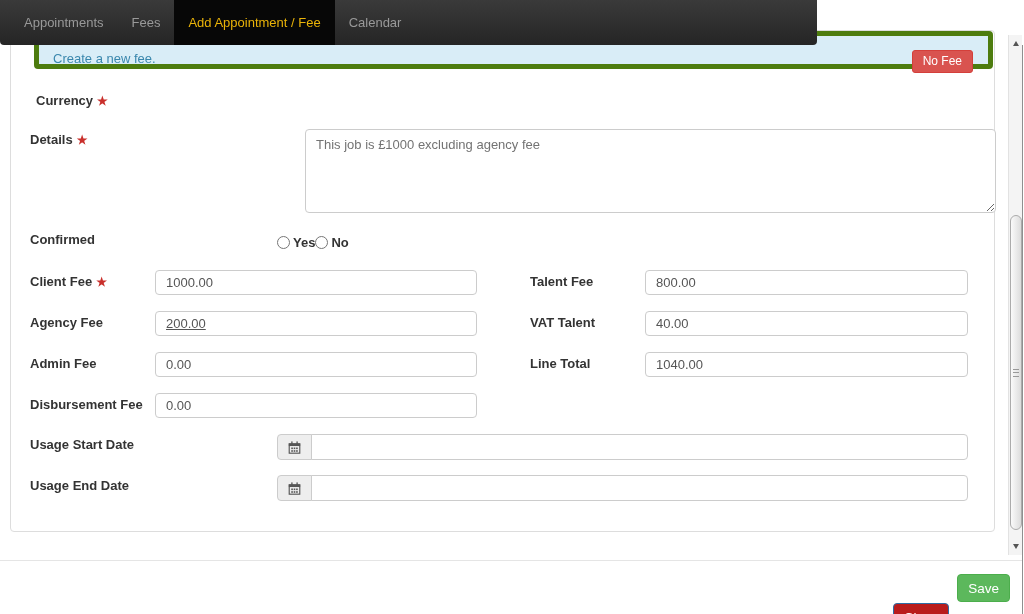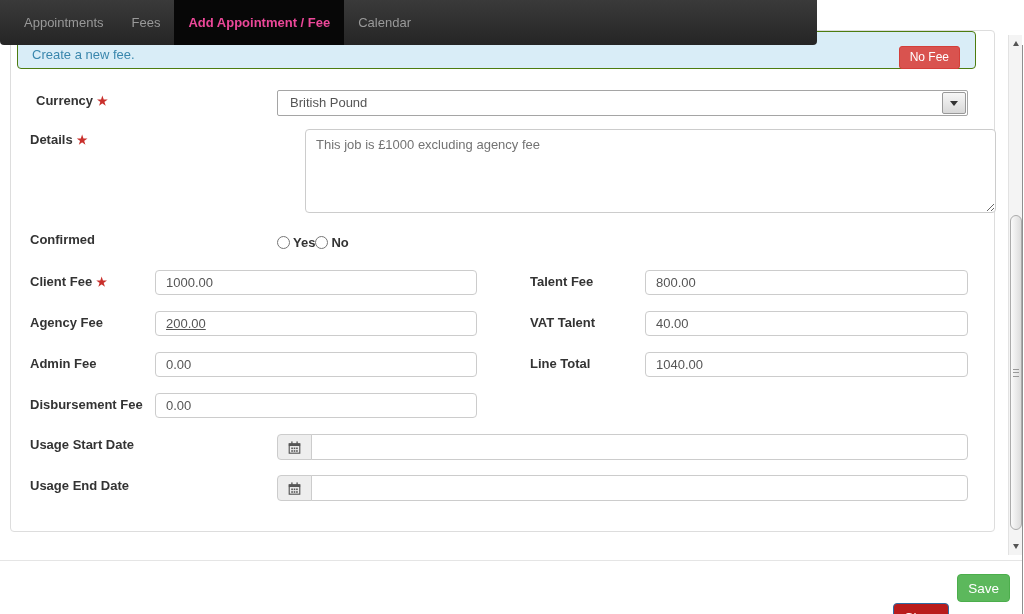--- a/index.html
+++ b/index.html
@@ -12,31 +12,31 @@
   .navbar{
     position:absolute; left:0; top:0; width:817px; height:45px;
     background:linear-gradient(#3a3a3a,#252525);
     border-radius:0 0 4px 4px; z-index:30;
     display:flex; align-items:stretch; padding-left:10px;
   }
   .nav-tab{
     display:flex; align-items:center; padding:0 14px;
     color:#999; font-size:13px; cursor:pointer; white-space:nowrap;
   }
-  .nav-tab.active{ background:#070707; color:#ec4899; font-weight:bold; }
+  .nav-tab.active{ background:#070707; color:#eab308; font-weight:normal; }
   
   .window-edge{ position:absolute; left:1022px; top:45px; width:1px; height:569px; background:#8f8f8f; }
   
   .panel{
     position:absolute; left:10px; top:30px; width:985px; height:502px;
     background:#fff; border:1px solid #ddd; border-radius:4px; z-index:1;
   }
   .banner{
-    position:absolute; left:17px; top:31px; width:959px; height:38px;
-    background:#d9edf7; border:1px solid #4d7c0f; border-radius:4px;
+    position:absolute; left:34px; top:31px; width:959px; height:38px;
+    background:#d9edf7; border:5px solid #4d7c0f; border-radius:4px;
     color:#3a87ad; font-size:13px; z-index:2;
   }
   .banner-text{ position:absolute; left:14px; top:15px; }
   .no-fee-btn{
     position:absolute; right:15px; top:14px; height:23px;
     background:#d9534f; border:1px solid #d43f3a; border-radius:3px;
     color:#fff; font-size:12px; padding:0 10px; line-height:21px; cursor:pointer;
   }
   
   .lbl{ position:absolute; font-size:13px; font-weight:bold; color:#333; z-index:3; white-space:nowrap; }
@@ -111,26 +111,20 @@
 
   <div class="panel"></div>
 
   <div class="banner">
     <span class="banner-text">Create a new fee.</span>
     <span class="no-fee-btn">No Fee</span>
   </div>
 
   <div class="lbl" style="left:36px; top:93px;">
     <span>Currency</span><span class="req">★</span>
-  </div>
-  <div class="sel">
-    <span>British Pound</span>
-    <span class="sel-btn">
-        <span class="tri-down"></span>
-      </span>
   </div>
 
   <div class="lbl" style="left:30px; top:132px;">
     <span>Details</span><span class="req">★</span>
   </div>
   <textarea class="txt" style="">This job is £1000 excluding agency fee</textarea>
 
   <div class="lbl" style="left:30px; top:232px;">Confirmed</div>
   <div class="radio-group">
     <input type="radio" name="confirmed" style="">

